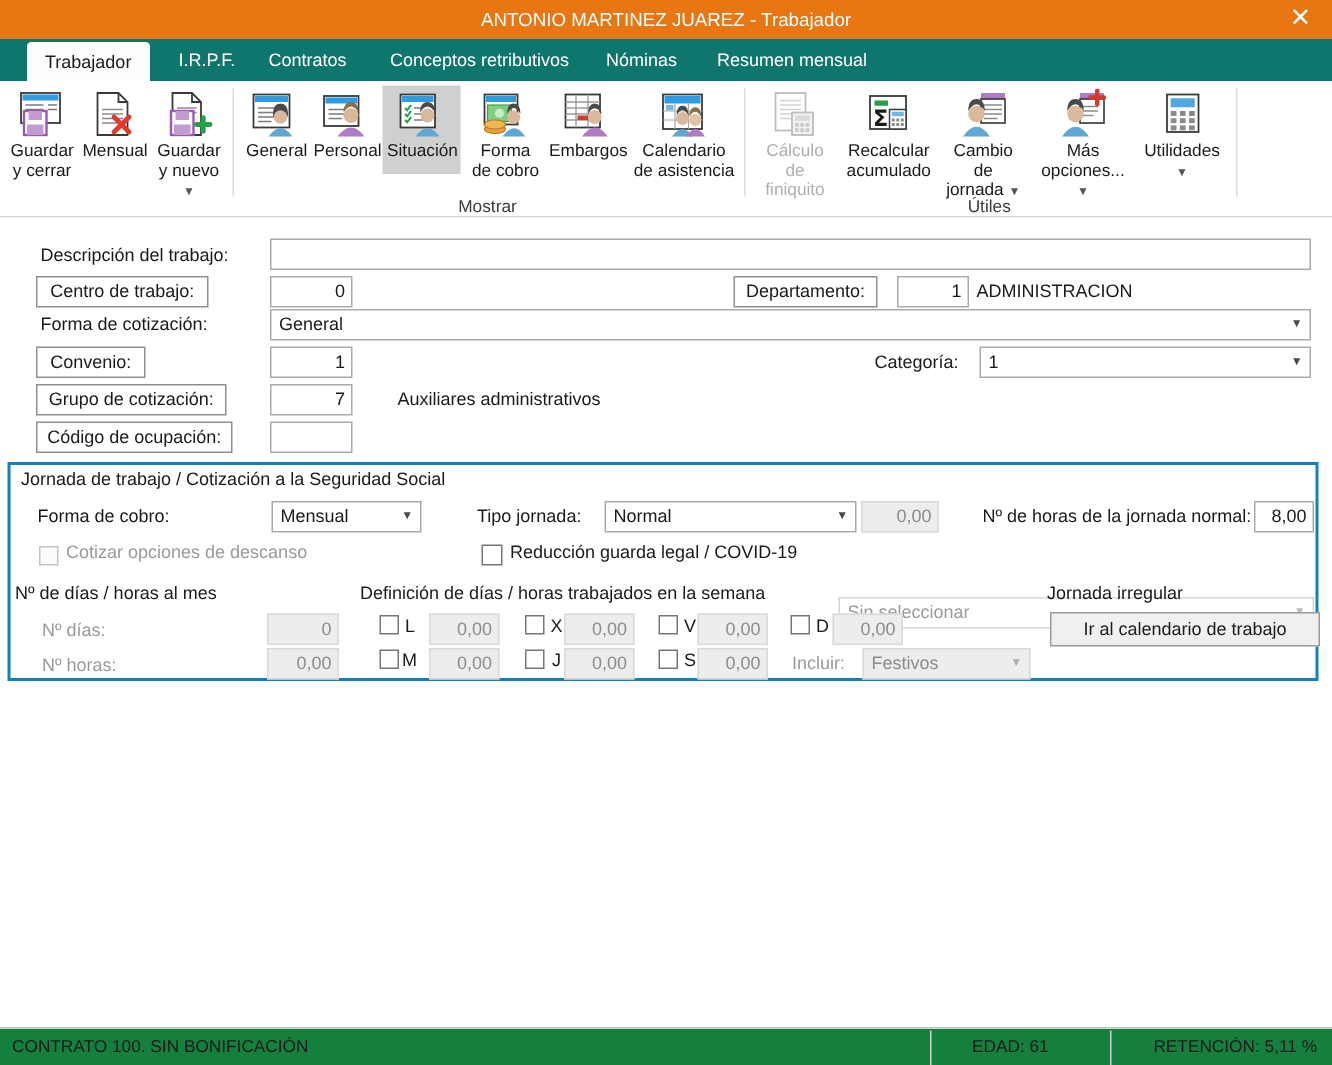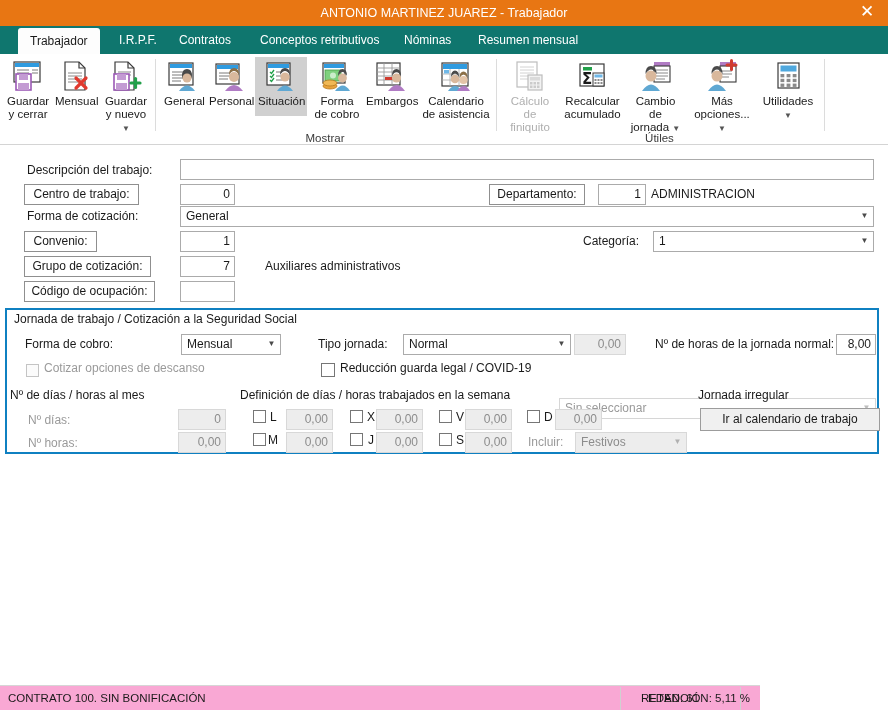--- a/index.html
+++ b/index.html
@@ -109,22 +109,22 @@
   .chk.dis { border-color: #C4C4C4; background: #FBFBFB; cursor: default; }
 
   
   .group-panel {
     position: absolute; border: 2px solid #0F80C1; background: transparent;
   }
   .group-title { position: absolute; font-size: 12px; color: #1a1a1a; white-space: nowrap; }
 
   
   .statusbar {
-    position: absolute; left: 0; bottom: 0; width: 760px; height: 25px;
-    background: #f9a8d4; border-top: 1px solid #D6D6D6;
+    position: absolute; left: 0; bottom: 0; width: 888px; height: 25px;
+    background: #15803d; border-top: 1px solid #D6D6D6;
   }
   .status-cell {
     position: absolute; top: 0; height: 24px; line-height: 24px;
     font-size: 11.5px; color: #1a1a1a; white-space: nowrap;
   }
   .status-div { position: absolute; top: 1px; width: 1px; height: 23px; background: #D0D0D0; }
 </style>
 </head>
 <body>
 

